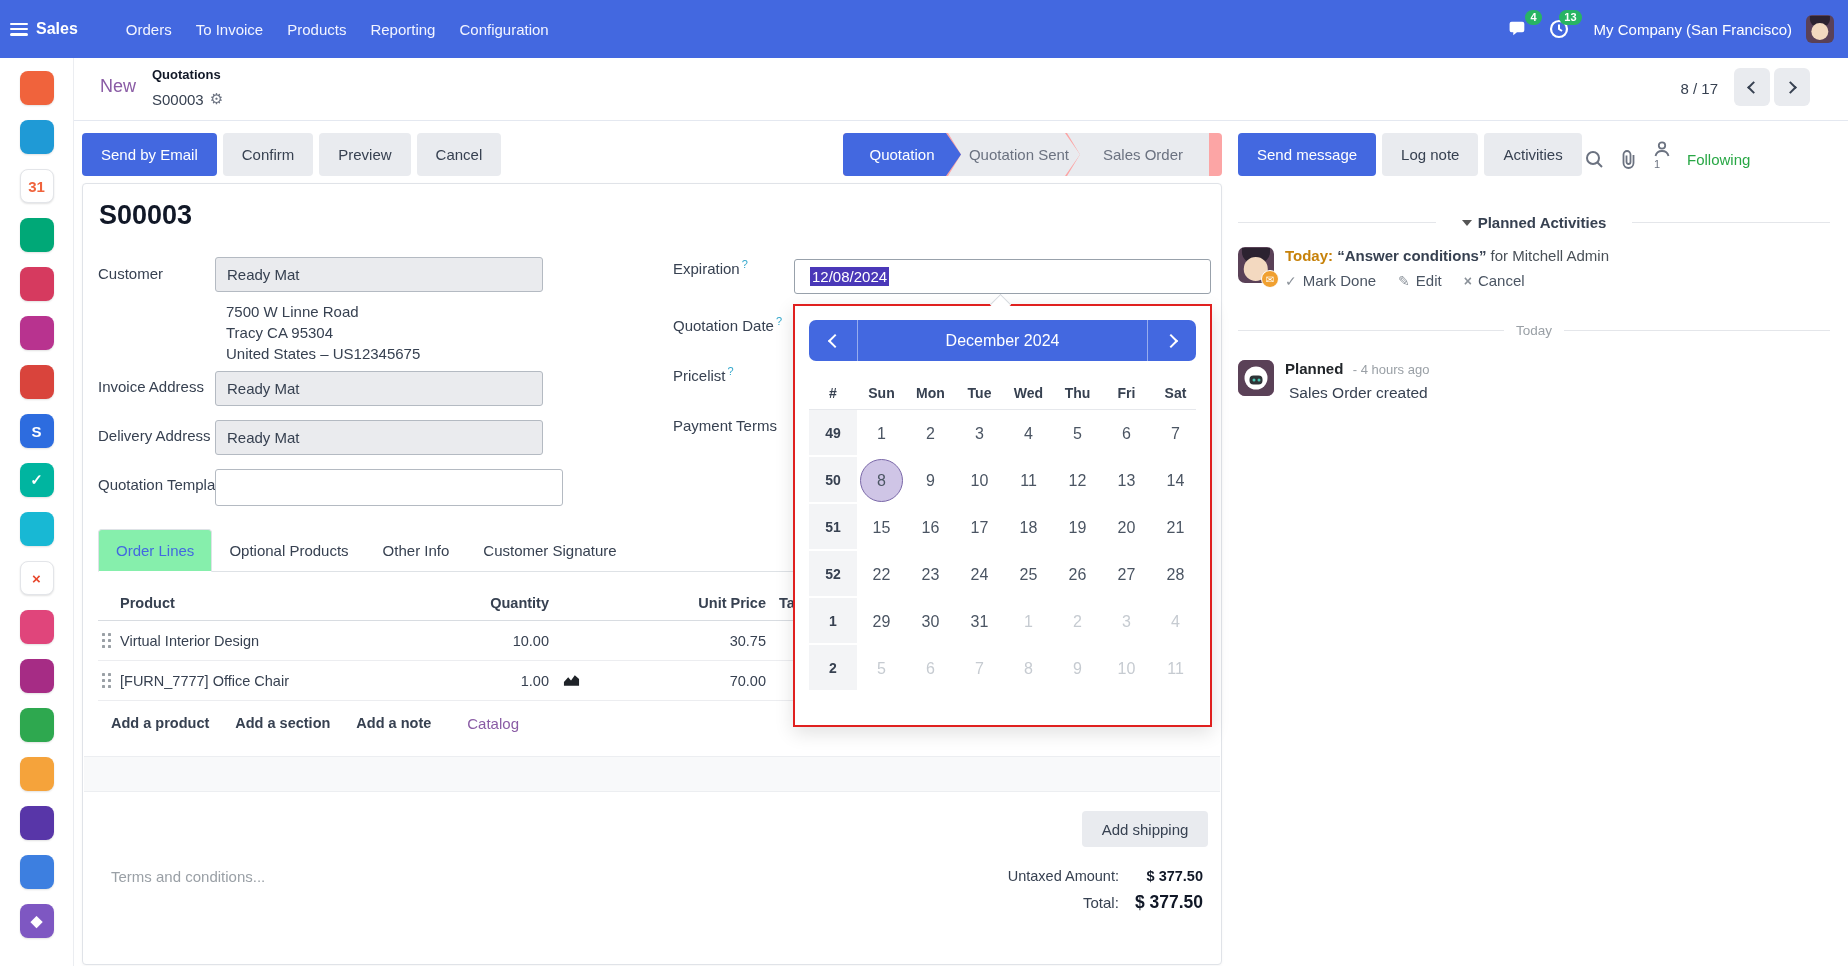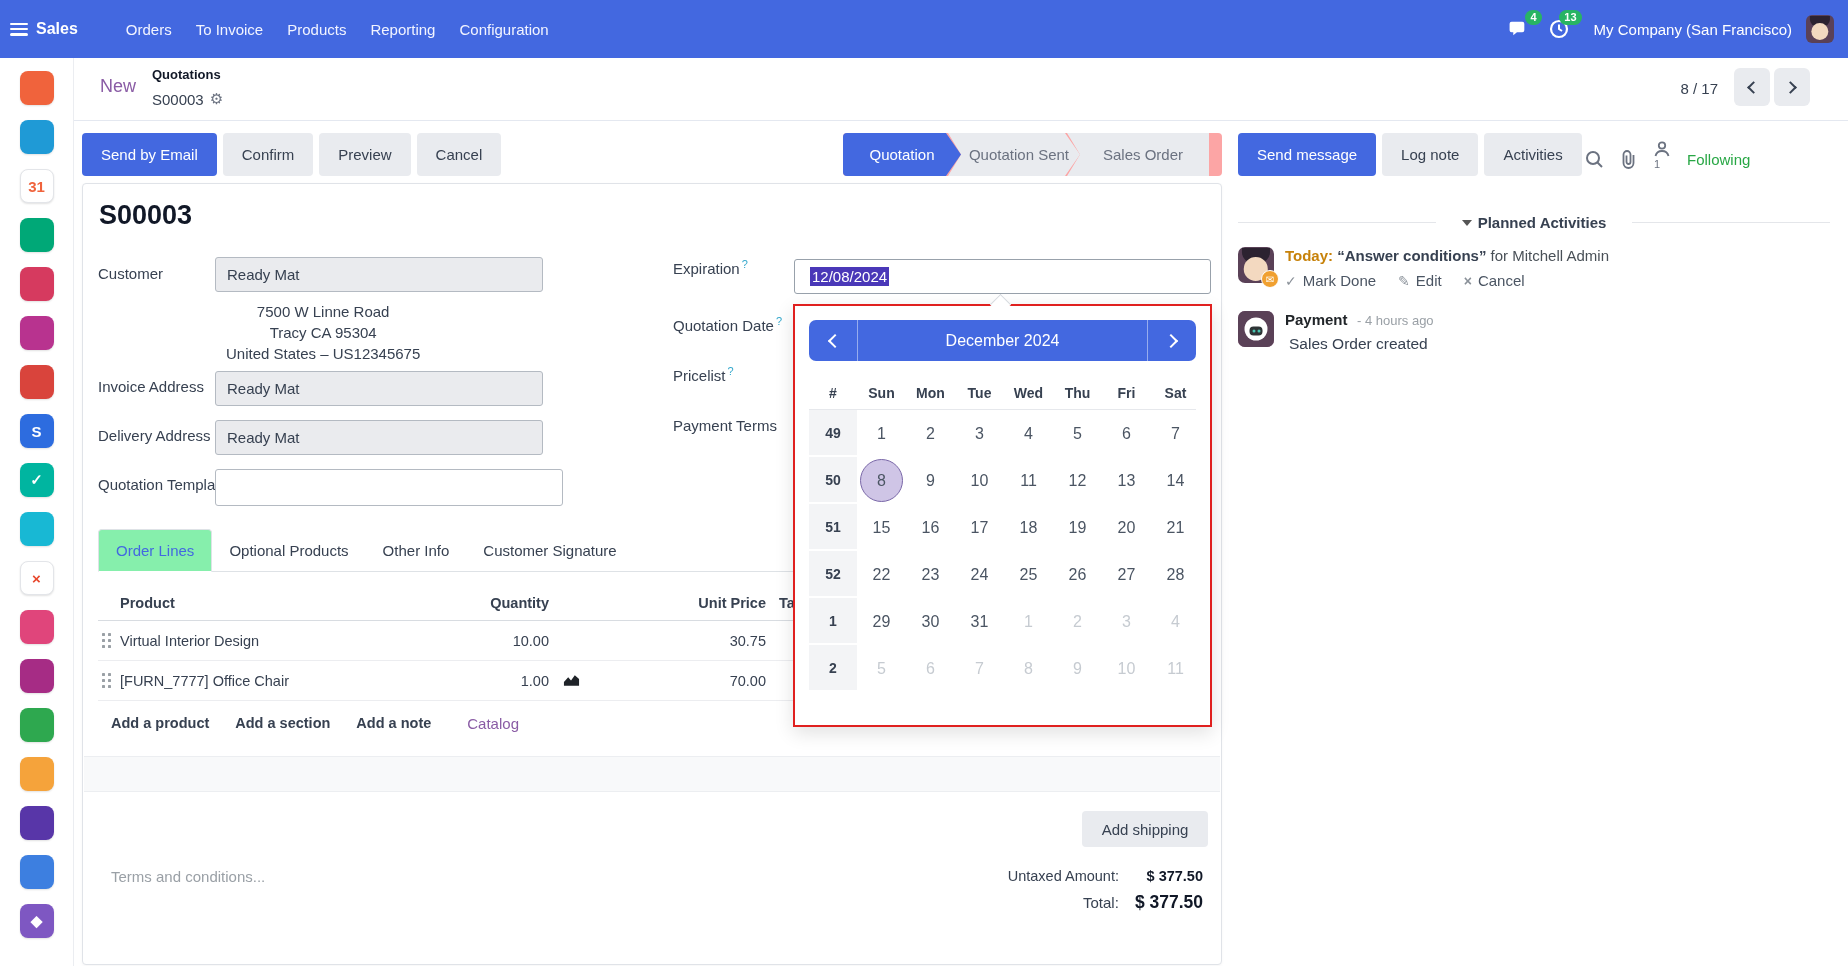--- a/index.html
+++ b/index.html
@@ -56,21 +56,21 @@
   .following { color:#28a745; font-size:15px; cursor:pointer; }
 
   
   .card { position:absolute; left:82px; top:183px; width:1140px; height:782px; background:#fff; border:1px solid #e0e3e8; border-radius:4px; box-shadow:0 1px 3px rgba(0,0,0,.04); }
   .doc-title { position:absolute; left:16px; top:16px; font-size:27px; font-weight:bold; color:#111827; }
   .flabel { position:absolute; font-size:15px; color:#374151; }
   .help { color:#35a8cc; font-size:11px; vertical-align:super; margin-left:2px; }
   .finput { position:absolute; height:35px; border:1px solid #b4bac2; border-radius:3px; font-size:15px; color:#374151; display:flex; align-items:center; padding:0 11px; }
   .finput.ro { background:#eaebee; }
   .finput.white { background:#fff; }
-  .addr { position:absolute; font-size:15px; color:#374151; line-height:21px;text-align:center; }
+  .addr { position:absolute; font-size:15px; color:#374151; line-height:21px; }
 
   
   .exp-input { position:absolute; left:711px; top:75px; width:417px; height:35px; background:#fff; border:1px solid #98a1ab; border-radius:3px; display:flex; align-items:center; padding:0 15px; font-size:15px; }
   .sel-text { background:#4a38b8; color:#fff; padding:1px 2px; }
 
   
   .dp { position:absolute; left:710px; top:120px; width:419px; height:423px; background:#fff; border:2px solid #e0201f; box-shadow:0 6px 18px rgba(0,0,0,.12); z-index:5; padding:14px 14px 0 14px; }
   .dp-caret { position:absolute; left:198px; top:-9px; width:15px; height:15px; background:#fff; border-left:1px solid #d5d9de; border-top:1px solid #d5d9de; transform:rotate(45deg); z-index:6; }
   .dp-header { position:relative; height:41px; background:#4368e0; border-radius:7px; display:flex; align-items:stretch; color:#fff; overflow:hidden; }
   .dp-nav { width:49px; display:flex; align-items:center; justify-content:center; cursor:pointer; }
@@ -472,31 +472,36 @@
               <span>Edit</span>
             </span>
           <span class="act-btn">
               <span class="act-ic" style="font-weight:bold;">×</span>
               <span>Cancel</span>
             </span>
         </div>
       </div>
     </div>
 
+    <div class="today-div">
+      <span class="sect-line"></span>
+      <span>Today</span>
+      <span class="sect-line"></span>
+    </div>
 
     <div class="message">
       <span class="av bot">
         <span class="sq bot">
             <span class="bot-head"></span>
             <span class="bot-eyes"></span>
           </span>
       </span>
       <div>
         <div>
-          <span class="msg-author">Payment</span>
+          <span class="msg-author">Planned</span>
           <span class="msg-time">- 4 hours ago</span>
         </div>
         <div class="msg-body">Sales Order created</div>
       </div>
     </div>
   </div>
 
 </div>
 
 </body></html>

